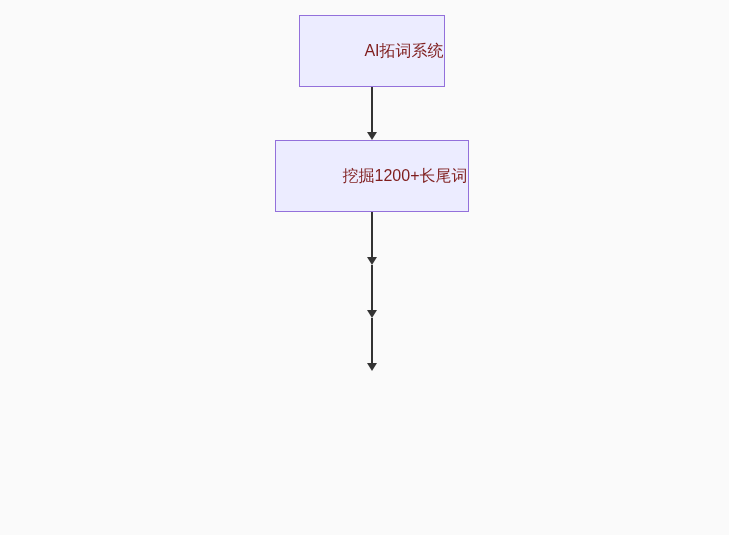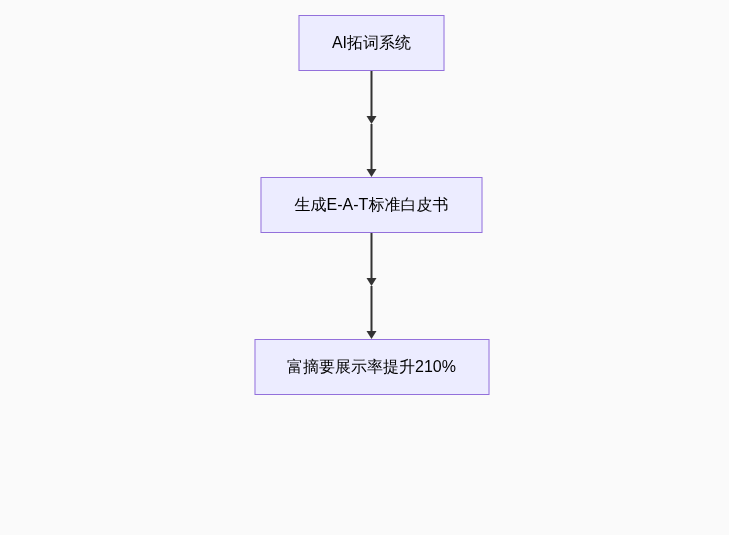--- a/index.html
+++ b/index.html
@@ -22,28 +22,28 @@
     position: absolute;
     top: 15px;
     left: 50%;
     transform: translateX(calc(-50% + 7px));
     display: flex;
     flex-direction: column;
     align-items: center;
   }
   .node {
     box-sizing: border-box;
-    height: 56px;
+    height: 72px;
     background: #ECECFF;
     border: 1px solid #9370DB;
     display: flex;
     align-items: center;
-    justify-content: center;
+    justify-content: flex-end;
     font-size: 16px;
-    color: #000000;
+    color: #7f1d1d;
     white-space: nowrap;
     flex: 0 0 auto;
   }
   .edge {
     display: flex;
     flex-direction: column;
     align-items: center;
     height: 53px;
     flex: 0 0 auto;
   }
@@ -68,39 +68,36 @@
 
     <div class="node" style="width:146px">
       <span>AI拓词系统</span>
     </div>
 
     <div class="edge">
       <div class="edge-line"></div>
       <div class="edge-head"></div>
     </div>
 
-
-    <div class="edge">
-      <div class="edge-line"></div>
-      <div class="edge-head"></div>
-    </div>
-
-    <div class="node" style="width:222px">
-      <span>生成E-A-T标准白皮书</span>
+    <div class="node" style="width:194px">
+      <span>挖掘1200+长尾词</span>
     </div>
 
     <div class="edge">
       <div class="edge-line"></div>
       <div class="edge-head"></div>
     </div>
 
 
     <div class="edge">
       <div class="edge-line"></div>
       <div class="edge-head"></div>
     </div>
 
-    <div class="node" style="width:235px">
-      <span>富摘要展示率提升210%</span>
+
+    <div class="edge">
+      <div class="edge-line"></div>
+      <div class="edge-head"></div>
     </div>
+
 
   </div>
 </div>
 
 </body></html>

